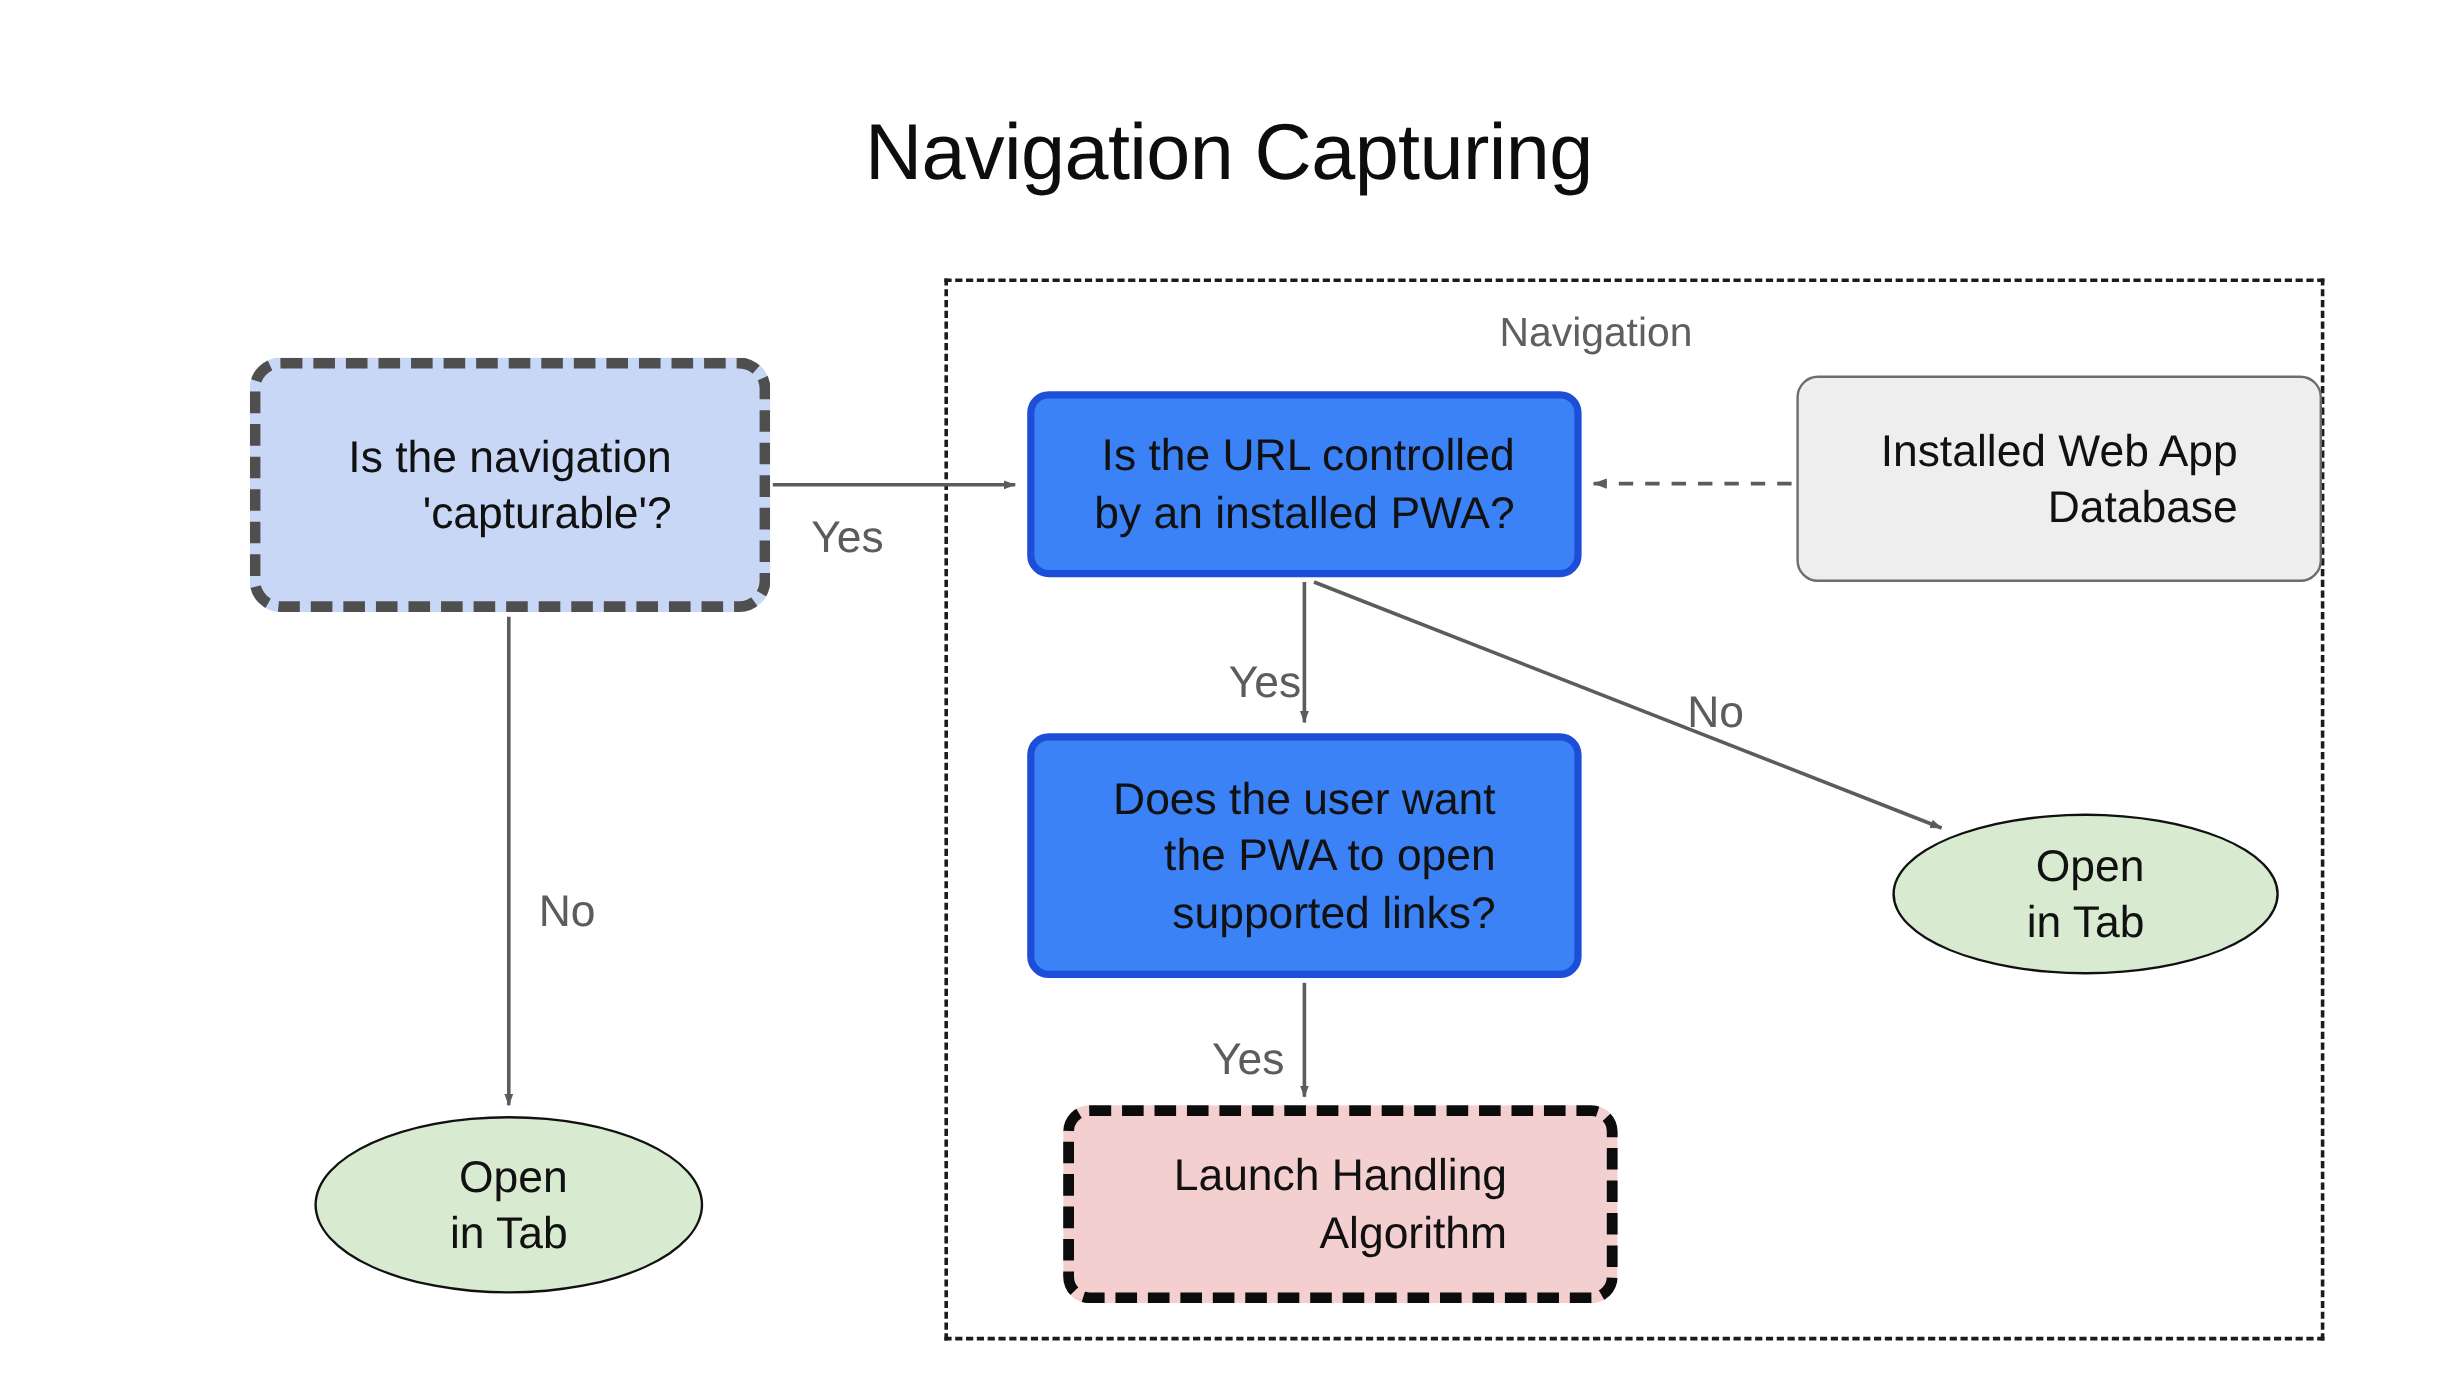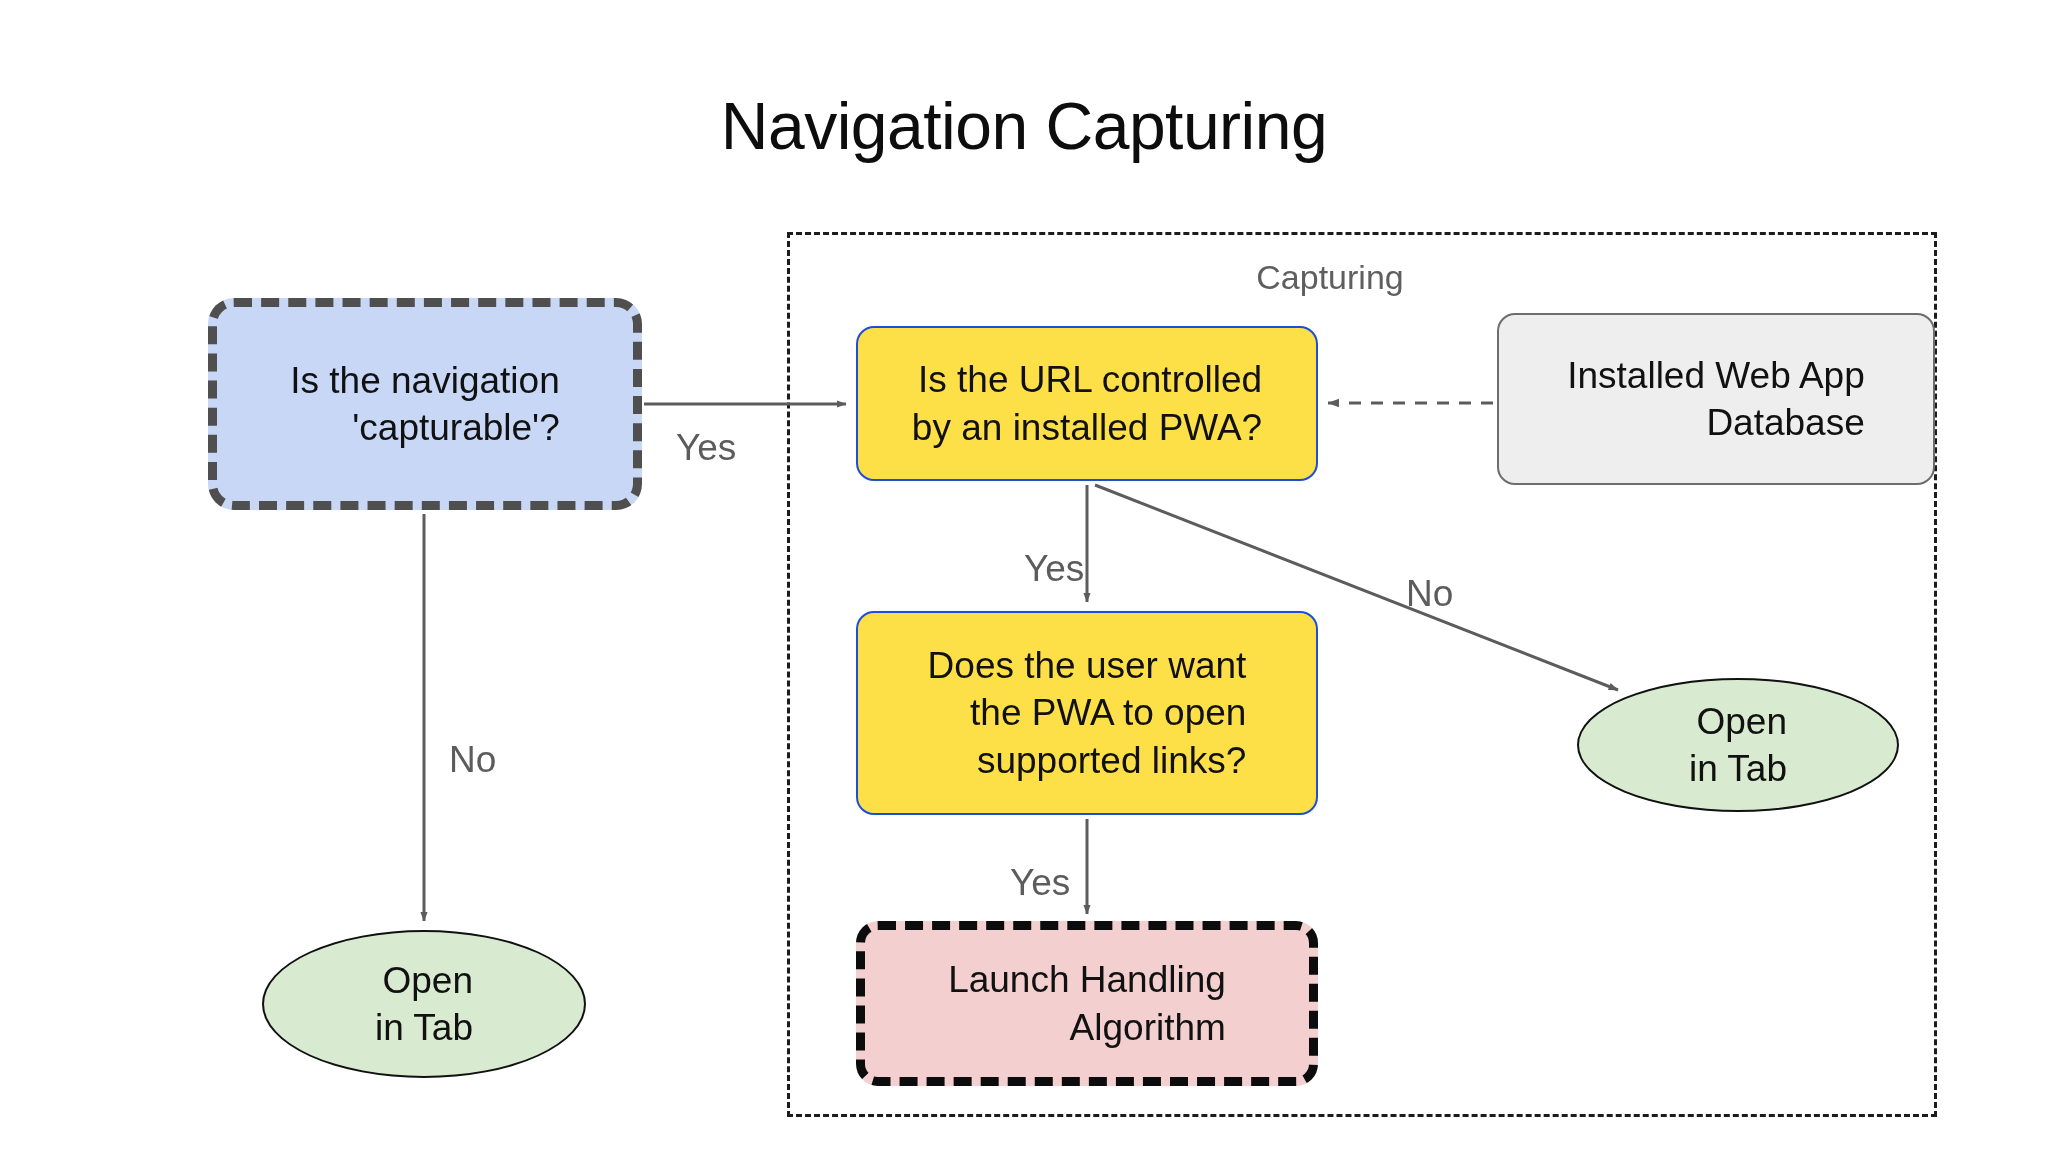--- a/index.html
+++ b/index.html
@@ -72,36 +72,37 @@
     font-size: 34px;
     color: #5f5f5f;
   }
 
   
   .box {
     border-radius: 18px;
     font-size: 37px;
   }
   .box-blue {
-    background: #fde047;
-    border: 2px solid #1d4ed8;
+    background: #3b82f6;
+    border: 6px solid #1d4ed8;
   }
   .box-blue-dashed {
     background: #c7d7f5;
     border: 9px dashed #4f4f4f;
     border-radius: 26px;
   }
   .box-gray {
     background: #eeeeee;
     border: 2px solid #6d6d6d;
   }
   .box-pink-dashed {
     background: #f4cfd0;
     border: 9px dashed #0c0c0c;
     border-radius: 22px;
+    margin-left: 30px;
   }
 
   
   .ellipse {
     border-radius: 50%;
     background: #d8ead0;
     border: 2.5px solid #111111;
     font-size: 37px;
   }
 
@@ -130,21 +131,21 @@
   #label-user-yes        { left: 1010px; top: 862px; }
 </style>
 </head>
 <body>
 
 <div id="stage">
 
   <div id="diagram-title">Navigation Capturing</div>
 
   <div id="capturable-group"></div>
-  <div id="capturable-group-label">Capturing</div>
+  <div id="capturable-group-label">Navigation</div>
 
   <svg id="edge-layer" viewBox="0 0 2048 1152">
     <defs>
       <marker id="arrow" markerWidth="11" markerHeight="11" refX="9.4" refY="4" orient="auto" markerUnits="userSpaceOnUse">
         <path d="M0,0.3 L10,4 L0,7.7 z" fill="#5c5c5c"></path>
       </marker>
       <marker id="arrow-open" markerWidth="13" markerHeight="13" refX="11" refY="4.6" orient="auto" markerUnits="userSpaceOnUse">
         <path d="M0,0.4 L11.5,4.6 L0,8.8 z" fill="#5c5c5c"></path>
       </marker>
     </defs>

